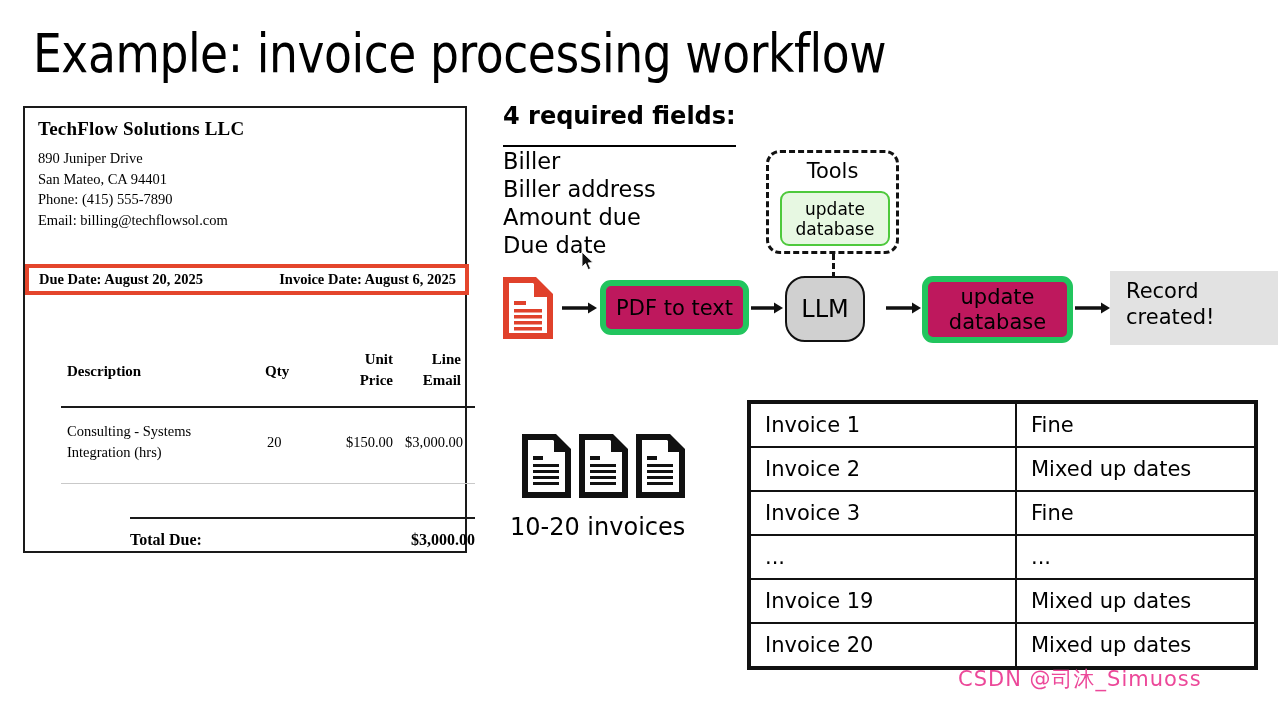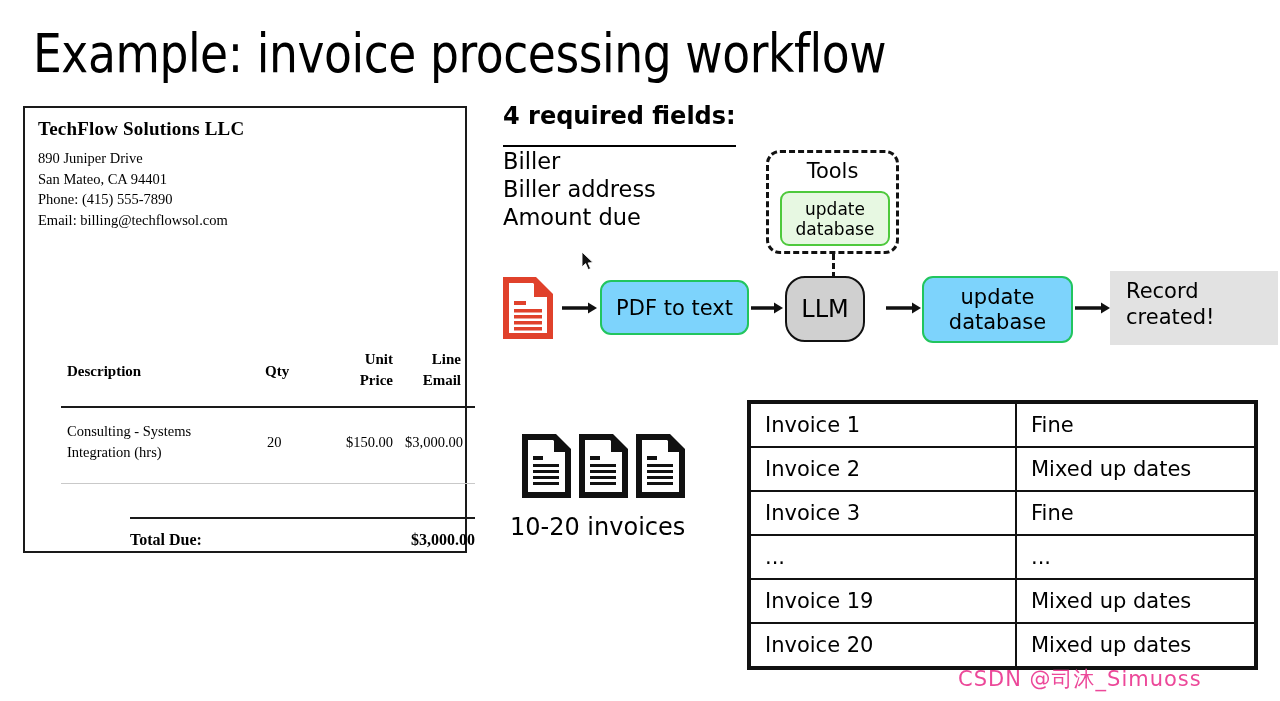--- a/index.html
+++ b/index.html
@@ -253,22 +253,22 @@
   
   .pdf-icon {
     position: absolute;
     left: 500px;
     top: 275px;
     width: 56px;
     height: 66px;
   }
   .node-green {
     position: absolute;
-    background: #7dd3fc;
-    border: 2px solid #22c55e;
+    background: #be185d;
+    border: 6px solid #22c55e;
     border-radius: 11px;
     box-sizing: border-box;
     display: flex;
     align-items: center;
     justify-content: center;
     text-align: center;
     font-family: "DejaVu Sans", sans-serif;
   }
   .node-pdf2text {
     left: 600px; top: 280px; width: 149px; height: 55px;
@@ -361,20 +361,26 @@
 
   <div class="inv-company">TechFlow Solutions LLC</div>
 
   <div class="inv-addr">
     <div>890 Juniper Drive</div>
     <div>San Mateo, CA 94401</div>
     <div>Phone: (415) 555-7890</div>
     <div>Email: billing@techflowsol.com</div>
   </div>
 
+  <div class="inv-dates">
+    <div class="inv-dates-inner">
+      <span class="inv-due-date">Due Date: August 20, 2025</span>
+      <span class="inv-invoice-date">Invoice Date: August 6, 2025</span>
+    </div>
+  </div>
 
   <div class="inv-thead">
     <span class="th th-desc">Description</span>
     <span class="th th-qty">Qty</span>
     <span class="th th-unit">
       <span>Unit</span><br>
       <span>Price</span>
     </span>
     <span class="th th-line">
       <span>Line</span><br>
@@ -399,20 +405,21 @@
 
   <div class="inv-total-label">Total Due:</div>
   <div class="inv-total-value">$3,000.00</div>
 </div>
 
 <div class="fields-title">4 required fields:</div>
 <div class="fields-list">
   <div>Biller</div>
   <div>Biller address</div>
   <div>Amount due</div>
+  <div>Due date</div>
 </div>
 
 <svg class="cursor" viewBox="0 0 14 20">
   <path d="M1,1 L1,16 L4.6,12.6 L7.2,18.6 L9.6,17.6 L7.1,11.9 L12,11.6 Z" fill="#111" stroke="#fff" stroke-width="0.9"></path>
 </svg>
 
 <div class="tools-box">
   <div class="tools-label">Tools</div>
   <div class="tool-node">
     <span>

